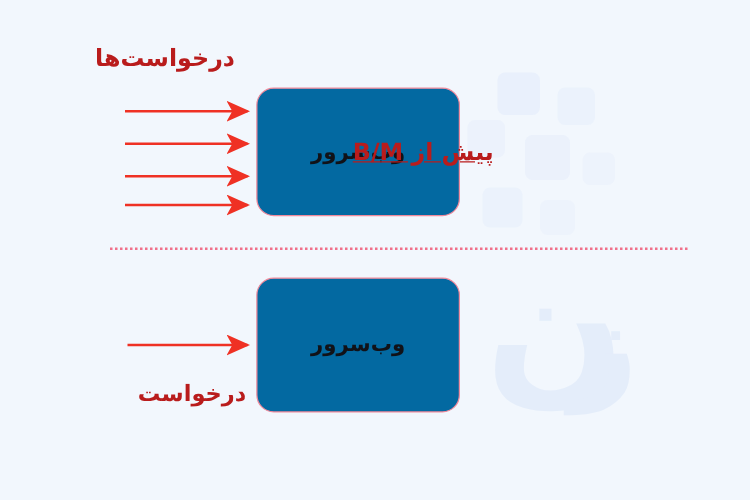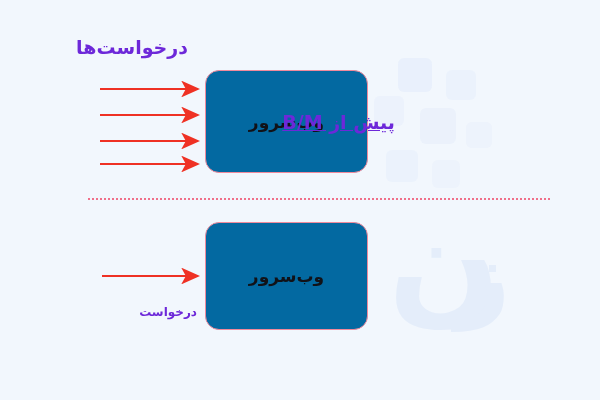--- a/index.html
+++ b/index.html
@@ -60,27 +60,27 @@
     font-weight: 700;
     color: #111218;
     letter-spacing: 0;
     direction: rtl;
   }
 
   
   .txt {
     position: absolute;
     font-weight: 700;
-    color: #6d28d9;
+    color: #b91c1c;
     direction: rtl;
     white-space: nowrap;
     z-index: 4;
   }
   .label-requests-top { font-size: 19px; }
-  .label-request-bottom { font-size: 12px; }
+  .label-request-bottom { font-size: 18px; }
   .phase-label { font-size: 19px; text-decoration: underline; }
 
   
   .arrow-svg {
     position: absolute;
     z-index: 3;
     overflow: visible;
   }
 
   

